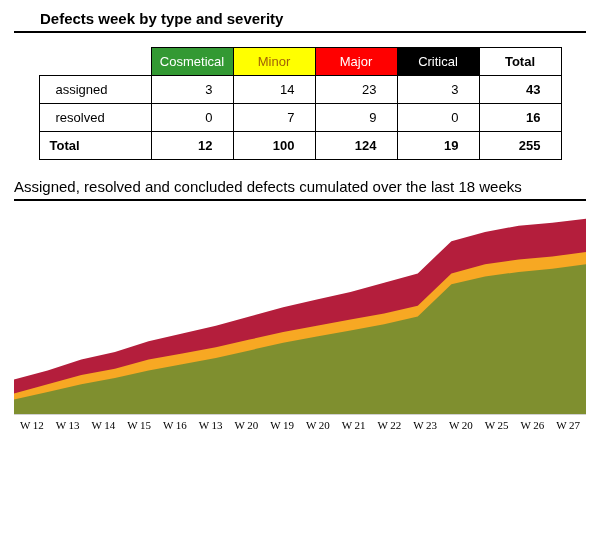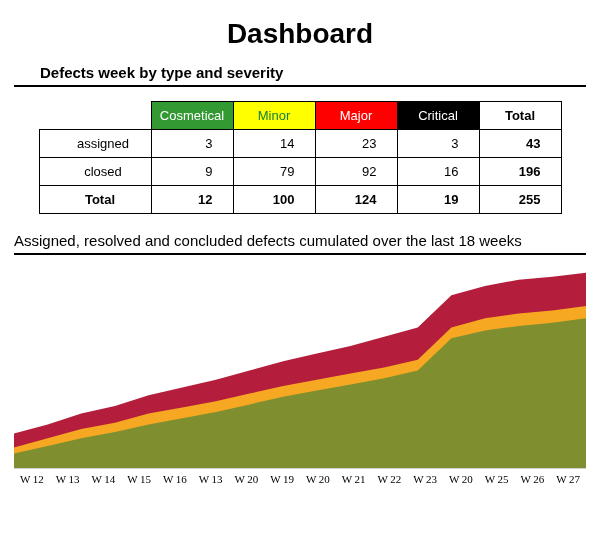--- a/index.html
+++ b/index.html
@@ -37,36 +37,36 @@
     margin: 0 auto 18px auto;
   }
   table.defects th, table.defects td {
     border: 1px solid #000;
     padding: 6px 0;
     width: 82px;
     font-size: 13px;
   }
   table.defects th.rowhead, table.defects td.rowhead {
     width: 112px;
-    text-align: center;
+    text-align: left;
     padding-left: 16px;
     font-weight: normal;
   }
   table.defects tr.total td.rowhead { font-weight: bold; padding-left: 10px; }
   table.defects td.num { text-align: right; padding-right: 20px; }
   table.defects td.total-col { font-weight: bold; }
   table.defects tr.total td { font-weight: bold; }
   table.defects th.sev {
     color: #fff;
     font-weight: normal;
     text-align: center;
     font-size: 13px;
   }
   table.defects th.sev.cosmetical { background: #339933; }
-  table.defects th.sev.minor      { background: #ffff00; color: #15803d; }
+  table.defects th.sev.minor      { background: #ffff00; color: #a16207; }
   table.defects th.sev.major      { background: #ff0000; margin-left: 35px; }
   table.defects th.sev.critical   { background: #000000; }
   table.defects th.total-head {
     background: #fff;
     color: #000;
     font-weight: bold;
   }
   table.defects th.corner { border: 0; background: transparent; }
   .subtitle2 {
     font-size: 15px;
@@ -98,21 +98,20 @@
     text-align: center;
     font-size: 11px;
     color: #000;
     padding-top: 4px;
   }
 </style>
 </head>
 <body>
 
 <div class="page">
-  <div class="title">Dashboard</div>
 
   <div class="subtitle">Defects week by type and severity</div>
   <div class="rule"></div>
 
   <table class="defects">
     <thead>
       <tr>
         <th class="corner"></th>
         <th class="sev cosmetical">Cosmetical</th>
         <th class="sev minor">Minor</th>
@@ -124,26 +123,26 @@
     <tbody>
       <tr>
         <td class="rowhead">assigned</td>
         <td class="num">3</td>
         <td class="num">14</td>
         <td class="num">23</td>
         <td class="num">3</td>
         <td class="num total-col">43</td>
       </tr>
       <tr>
-        <td class="rowhead">closed</td>
+        <td class="rowhead">resolved</td>
+        <td class="num">0</td>
+        <td class="num">7</td>
         <td class="num">9</td>
-        <td class="num">79</td>
-        <td class="num">92</td>
-        <td class="num">16</td>
-        <td class="num total-col">196</td>
+        <td class="num">0</td>
+        <td class="num total-col">16</td>
       </tr>
       <tr class="total">
         <td class="rowhead">Total</td>
         <td class="num">12</td>
         <td class="num">100</td>
         <td class="num">124</td>
         <td class="num">19</td>
         <td class="num">255</td>
       </tr>
     </tbody>

